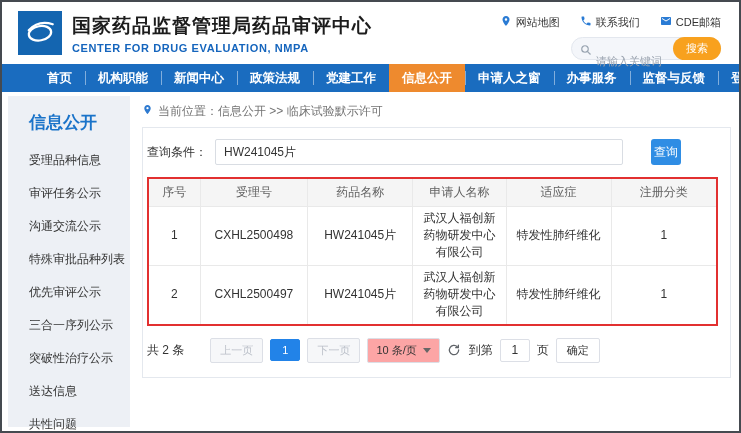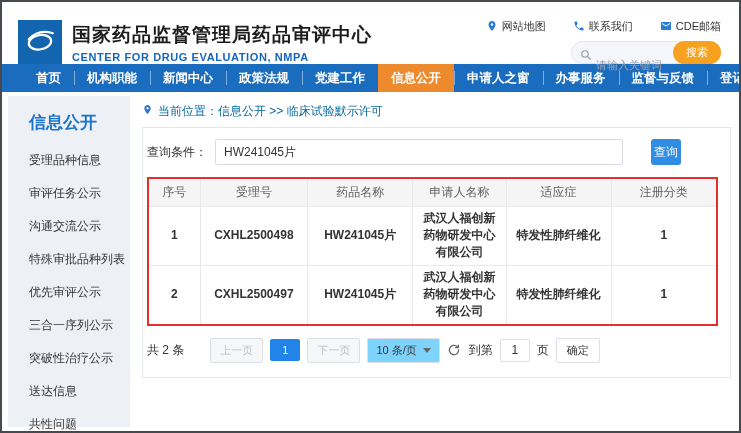--- a/index.html
+++ b/index.html
@@ -1,74 +1,74 @@
 <!DOCTYPE html>
 <html><head>
 <meta charset="utf-8">
 <style>
   * { margin:0; padding:0; box-sizing:border-box; }
   html,body { width:741px; height:433px; }
   body { font-family:"Liberation Sans","DejaVu Sans",sans-serif; background:#fff; }
   .page { width:741px; height:433px; border:2px solid #454a50; background:#fff; overflow:hidden; display:flex; flex-direction:column; }
 
   
-  .header { height:62px; background:#fff; display:flex; align-items:flex-end; justify-content:space-between; padding:0 18px 0 16px; flex:0 0 auto; }
+  .header { height:62px; background:#fff; display:flex; align-items:center; justify-content:space-between; padding:0 18px 0 16px; flex:0 0 auto; }
   .brand { display:flex; align-items:center; gap:10px; }
   .logo { width:44px; height:44px; background:#1465b0; display:flex; align-items:center; justify-content:center; flex:0 0 auto; }
   .brand-text { display:flex; flex-direction:column; gap:3px; }
   .site-title { font-size:19px; font-weight:bold; color:#1c1c1c; letter-spacing:1px; }
   .site-subtitle { font-size:11px; font-weight:bold; color:#1565bd; letter-spacing:0.6px; }
   .header-right { display:flex; flex-direction:column; align-items:flex-end; gap:7px; }
-  .quick-links { display:flex; gap:27px;margin-top:8px; }
+  .quick-links { display:flex; gap:20px;margin-top:8px; }
   .quick-link { display:flex; align-items:center; gap:4px; font-size:11px; color:#333; cursor:pointer; text-decoration:none; }
   .quick-link svg { width:12px; height:12px; }
   .search-bar { display:flex; align-items:center; width:150px; height:23px; background:#f4f6fa; border:1px solid #e3e7ee; border-radius:12px; position:relative; }
   .search-bar .mag { margin-left:8px; width:12px; height:12px; flex:0 0 auto; }
   .search-input { border:none; background:transparent; outline:none; font-size:11px; color:#333; width:72px; margin-left:4px; font-family:inherit;margin-top:25px; }
   .search-input::placeholder { color:#9aa3af; }
   .search-btn { position:absolute; right:-1px; top:-1px; height:23px; width:48px; border:none; border-radius:12px; background:#f8a11e; color:#fff; font-size:11px; cursor:pointer; font-family:inherit; }
 
   
-  .nav { height:28px; background:#1a6cbf; display:flex; align-items:stretch; padding:0 21px; flex:0 0 auto; }
+  .nav { height:28px; background:#1a6cbf; display:flex; align-items:stretch; padding:0 32px; flex:0 0 auto; }
   .nav-item { display:flex; align-items:center; padding:0 13px; color:#fff; font-size:12.5px; font-weight:bold; cursor:pointer; position:relative; white-space:nowrap; text-decoration:none; }
   .nav-item + .nav-item::before { content:""; position:absolute; left:0; top:7px; bottom:7px; width:1px; background:rgba(255,255,255,0.45); }
   .nav-item.active { background:#ee8a2e; }
   .nav-item.active::before { display:none; }
 
   
   .body { flex:1 1 auto; display:flex; padding:4px 0 0 6px; background:#fff; min-height:0; }
   .sidebar { width:122px; flex:0 0 auto; background:#edf0f5; height:331px; display:flex; flex-direction:column; }
   .sidebar-title { font-size:17px; font-weight:bold; color:#1a73c9; padding:15px 0 10px 21px; }
   .side-item { font-size:12px; color:#333; padding:8px 0 8px 21px; cursor:pointer; }
 
   .main { flex:1 1 auto; padding:6px 8px 0 12px; min-width:0; }
-  .breadcrumb { display:flex; align-items:center; gap:5px; font-size:12px; color:#0369a1; height:18px; }
+  .breadcrumb { display:flex; align-items:center; gap:5px; font-size:12px; color:#737373; height:18px; }
   .breadcrumb svg { width:11px; height:13px; }
 
   .card { margin-top:7px; border:1px solid #e4e8ee; background:#fff; padding:11px 12px 14px 4px; }
   .query-row { display:flex; align-items:center; }
   .query-label { font-size:12px; color:#333; white-space:nowrap; }
   .query-input { margin-left:8px; width:408px; height:26px; border:1px solid #d9dde3; border-radius:2px; padding:0 8px; font-size:12px; color:#333; outline:none; font-family:inherit; }
   .query-btn { margin-left:28px; width:30px; height:26px; background:#2f8de4; color:#fff; border:none; border-radius:3px; font-size:12px; cursor:pointer; font-family:inherit; }
 
   .table-highlight { margin-top:12px; border:2px solid #e23030; }
   table { width:100%; border-collapse:collapse; table-layout:fixed; }
   th { background:#f5f5f5; font-weight:normal; font-size:12px; color:#616161; height:27px; border:1px solid #e9e9e9; }
-  td { font-size:12px; color:#333; text-align:center; height:36px; border:1px solid #e9e9e9; padding:3px 6px; line-height:1.45;font-weight:bold; }
+  td { font-size:12px; color:#333; text-align:center; height:36px; border:1px solid #e9e9e9; padding:3px 6px; line-height:1.45; }
   th:first-child, td:first-child { border-left:none; }
   th:last-child, td:last-child { border-right:none; }
   thead th { border-top:none;margin-left:8px; }
   tbody tr:last-child td { border-bottom:none; }
   col.c1{width:9%} col.c2{width:19%} col.c3{width:18.5%} col.c4{width:16.5%} col.c5{width:18.5%} col.c6{width:18.5%}
 
   .pagination { margin-top:12px; display:flex; align-items:center; gap:7px; font-size:12px; color:#333; }
   .pg-total { margin-right:19px; white-space:nowrap; }
   .pg-btn { border:1px solid #dcdfe6; background:#f6f7f9; color:#bcc1ca; font-size:11px; padding:4px 9px; border-radius:2px; cursor:default; font-family:inherit; white-space:nowrap; }
   .pg-btn.page-active { background:#2283e8; border-color:#2283e8; color:#fff; padding:4px 11px; cursor:pointer; }
-  .pg-size { display:flex; align-items:center; gap:6px; border:1px solid #dcdfe6; background:#7dd3fc; border-radius:2px; padding:4px 8px; font-size:11px; color:#333; cursor:pointer; white-space:nowrap; }
+  .pg-size { display:flex; align-items:center; gap:6px; border:1px solid #dcdfe6; background:#fca5a5; border-radius:2px; padding:4px 8px; font-size:11px; color:#333; cursor:pointer; white-space:nowrap; }
   .caret { width:0; height:0; border-left:4px solid transparent; border-right:4px solid transparent; border-top:5px solid #666; }
   .pg-refresh { width:15px; height:15px; cursor:pointer; display:flex; align-items:center; }
   .pg-goto-input { width:30px; height:23px; border:1px solid #dcdfe6; border-radius:2px; text-align:center; font-size:12px; color:#333; outline:none; font-family:inherit; }
   .pg-confirm { border:1px solid #dcdfe6; background:#fff; color:#333; font-size:11px; padding:4px 10px; border-radius:2px; cursor:pointer; font-family:Liberation Sans, sans-serif; white-space:nowrap; }
 </style>
 </head>
 <body>
 
 <div class="page">
 

